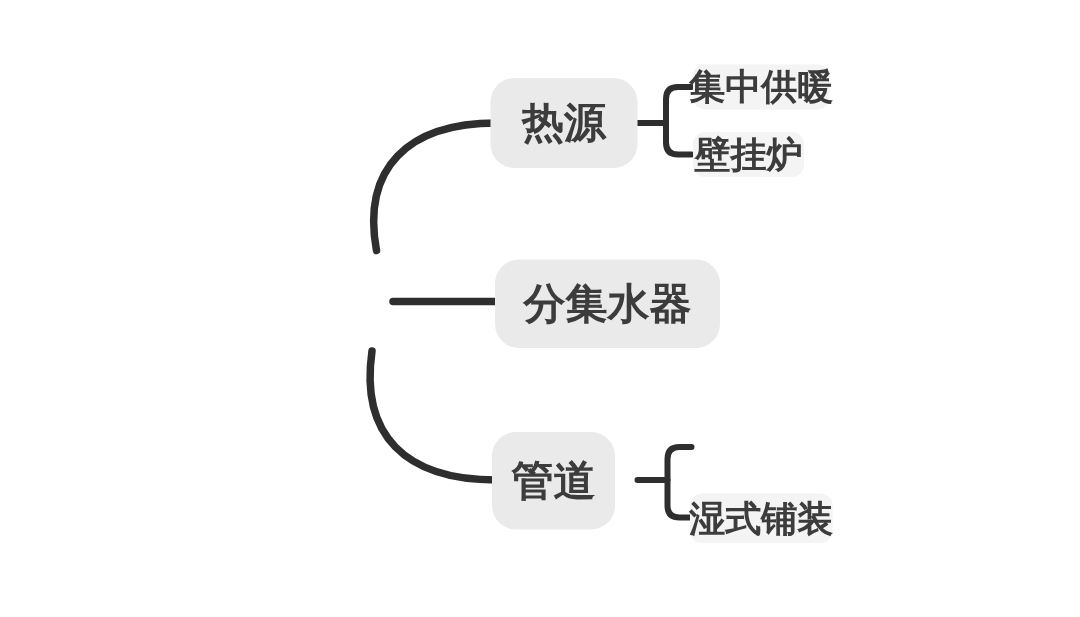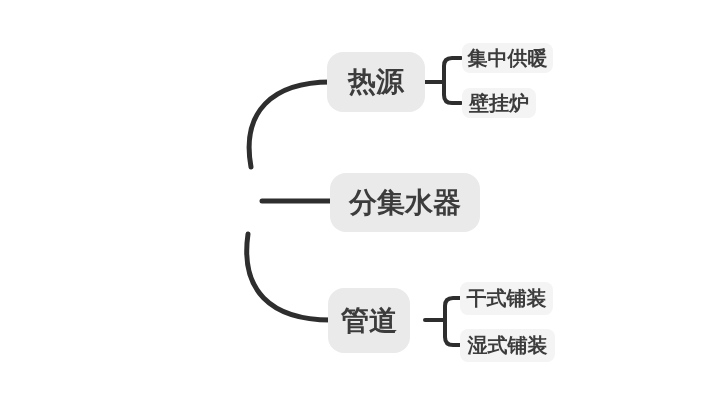--- a/index.html
+++ b/index.html
@@ -61,21 +61,21 @@
     font-size: 28px;
     font-weight: 600;
   }
   .branch-heat     { left: 327px; top: 52px;  width: 98px;  height: 60px; }
   .branch-manifold { left: 330px; top: 173px; width: 150px; height: 59px; }
   .branch-pipe     { left: 328px; top: 288px; width: 82px;  height: 65px; }
   .node-child {
     background: var(--child-bg, #f4f4f4);
     border-radius: 8px;
     color: var(--node-text, #3c3c3c);
-    font-size: 20px;
+    font-size: 24px;
     font-weight: 600;
   }
   .child-central  { left: 462px; top: 43px;  width: 91px; height: 30px; }
   .child-wallhung { left: 462px; top: 88px;  width: 74px; height: 30px; }
   .child-dry      { left: 460px; top: 282px; width: 93px; height: 33px; }
   .child-wet      { left: 460px; top: 329px; width: 95px; height: 33px; align-items: center; }
   .node-label {
     display: inline-block;
   }
 </style>
@@ -108,21 +108,18 @@
   </div>
 
   <div class="node node-child child-central">
     <span class="node-label">集中供暖</span>
   </div>
 
   <div class="node node-child child-wallhung">
     <span class="node-label">壁挂炉</span>
   </div>
 
-  <div class="node node-child child-dry">
-    <span class="node-label">干式铺装</span>
-  </div>
 
   <div class="node node-child child-wet">
     <span class="node-label">湿式铺装</span>
   </div>
 
 </div>
 
 </body></html>

